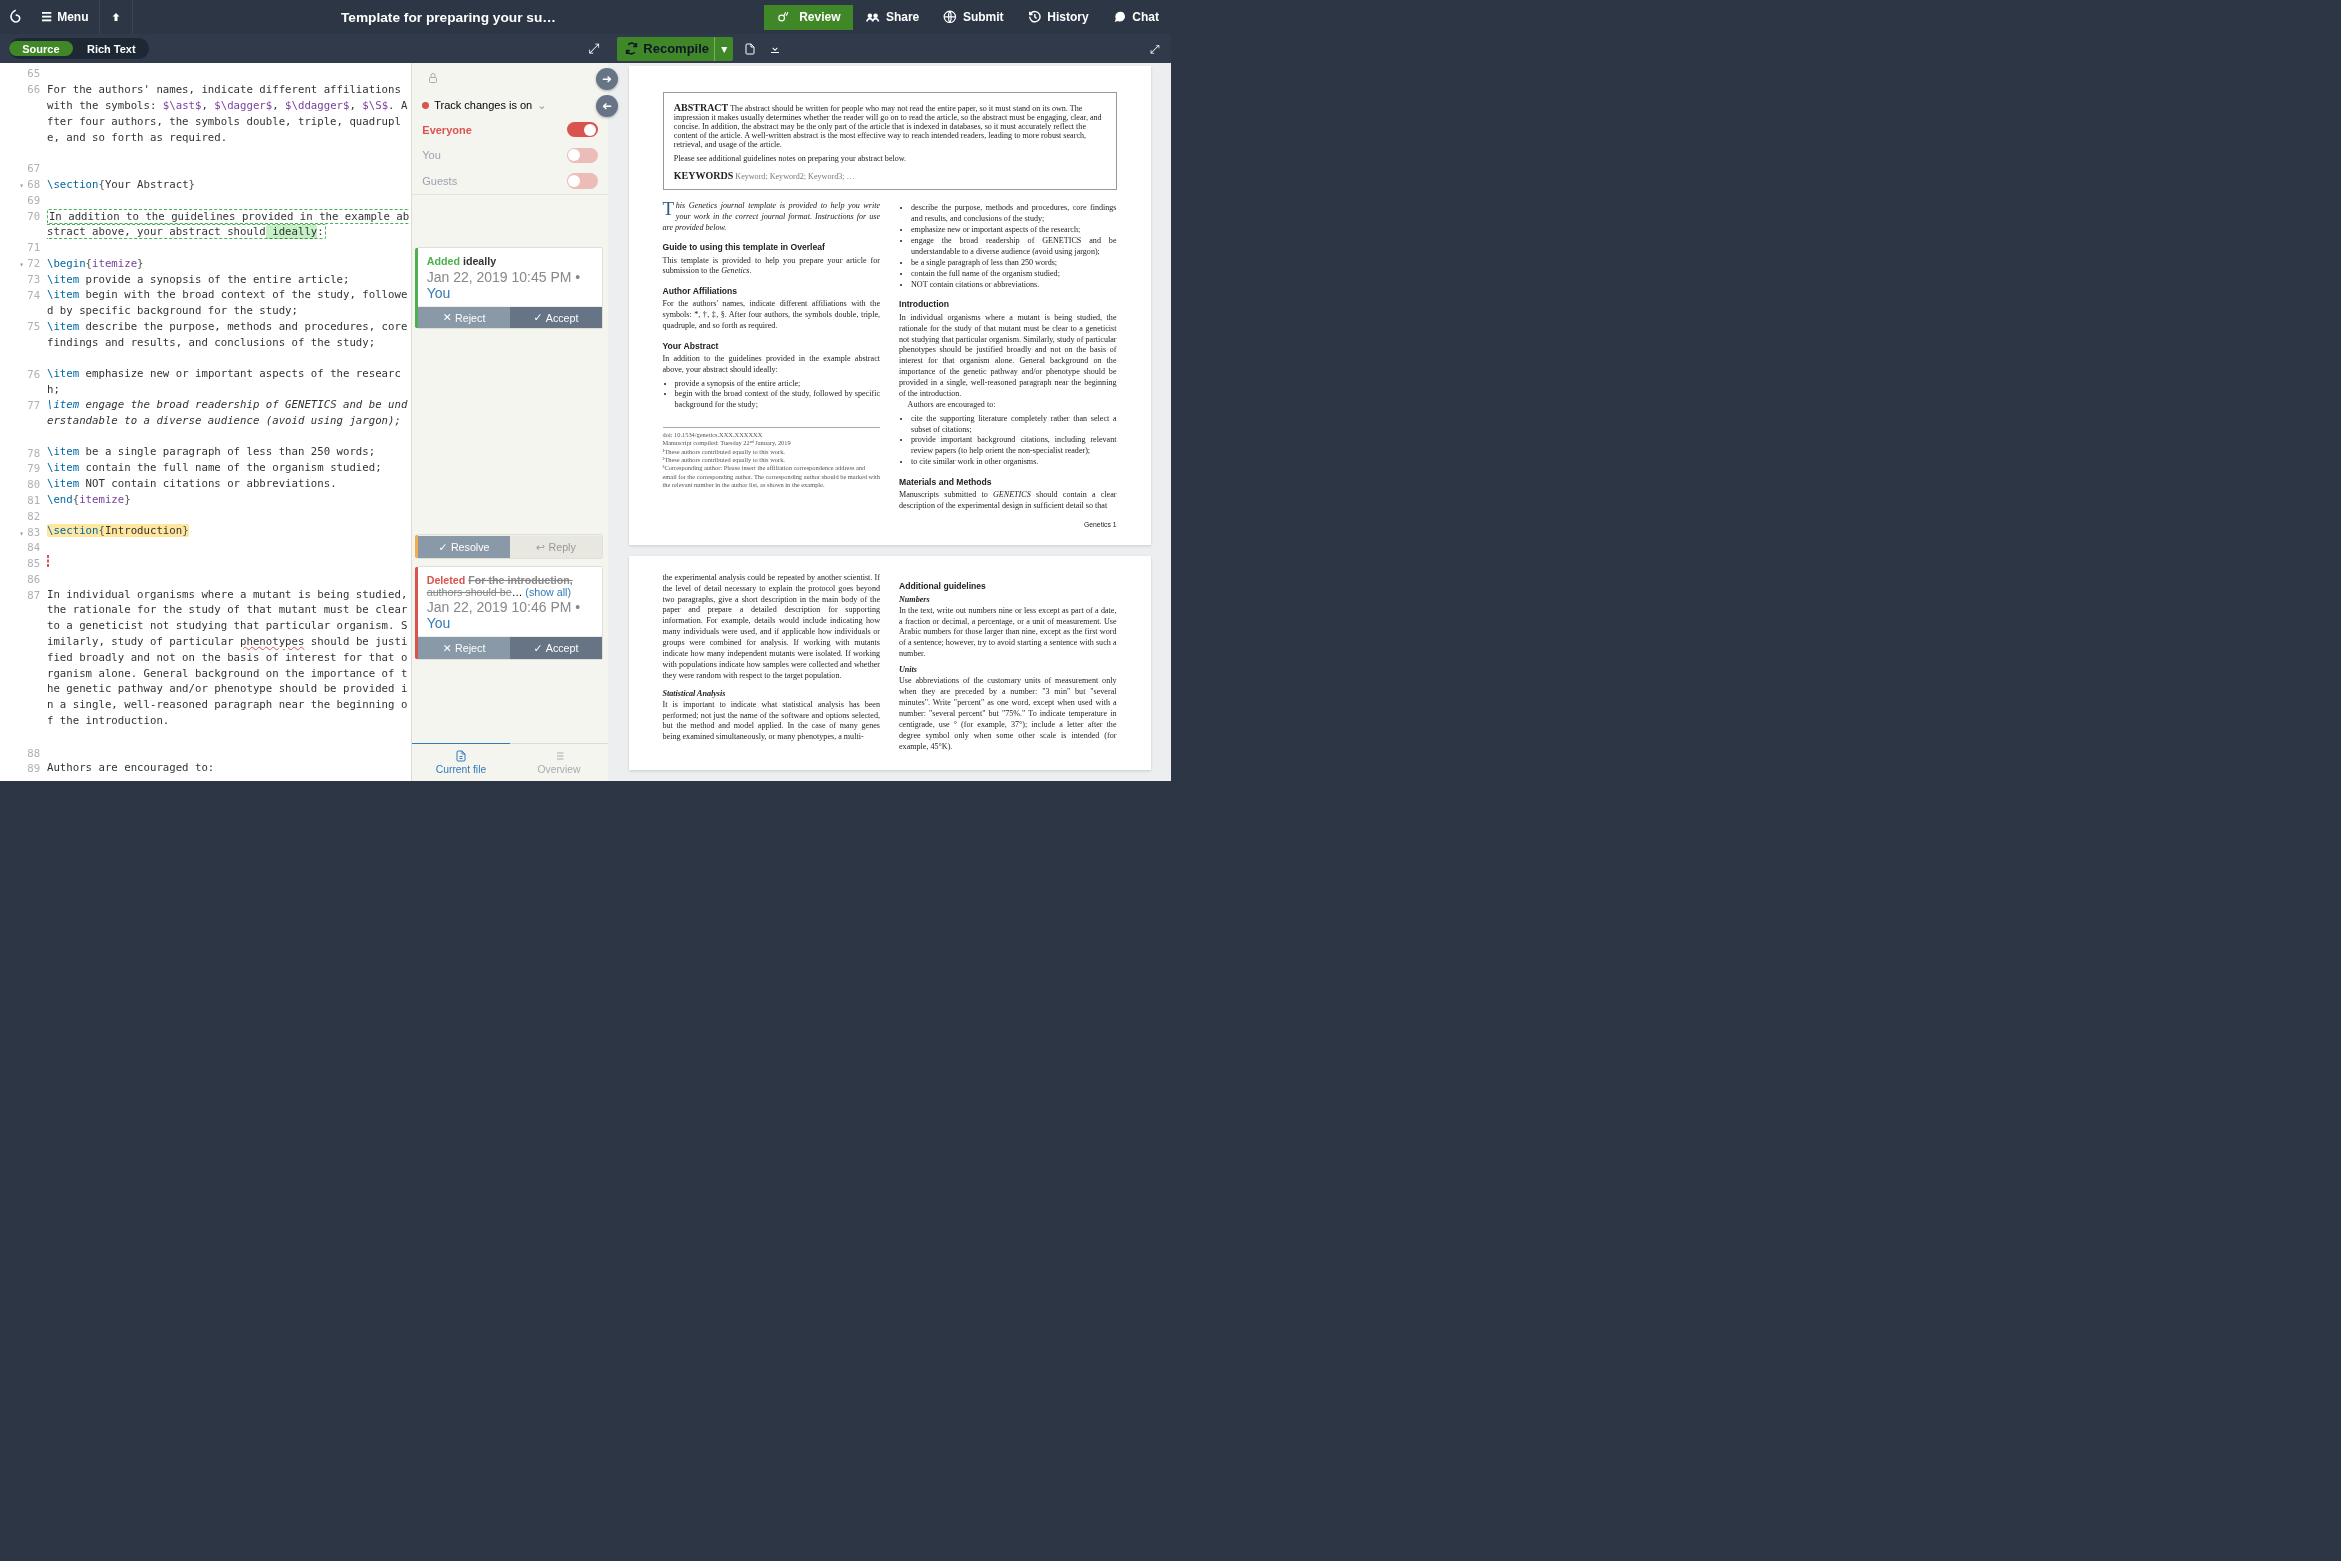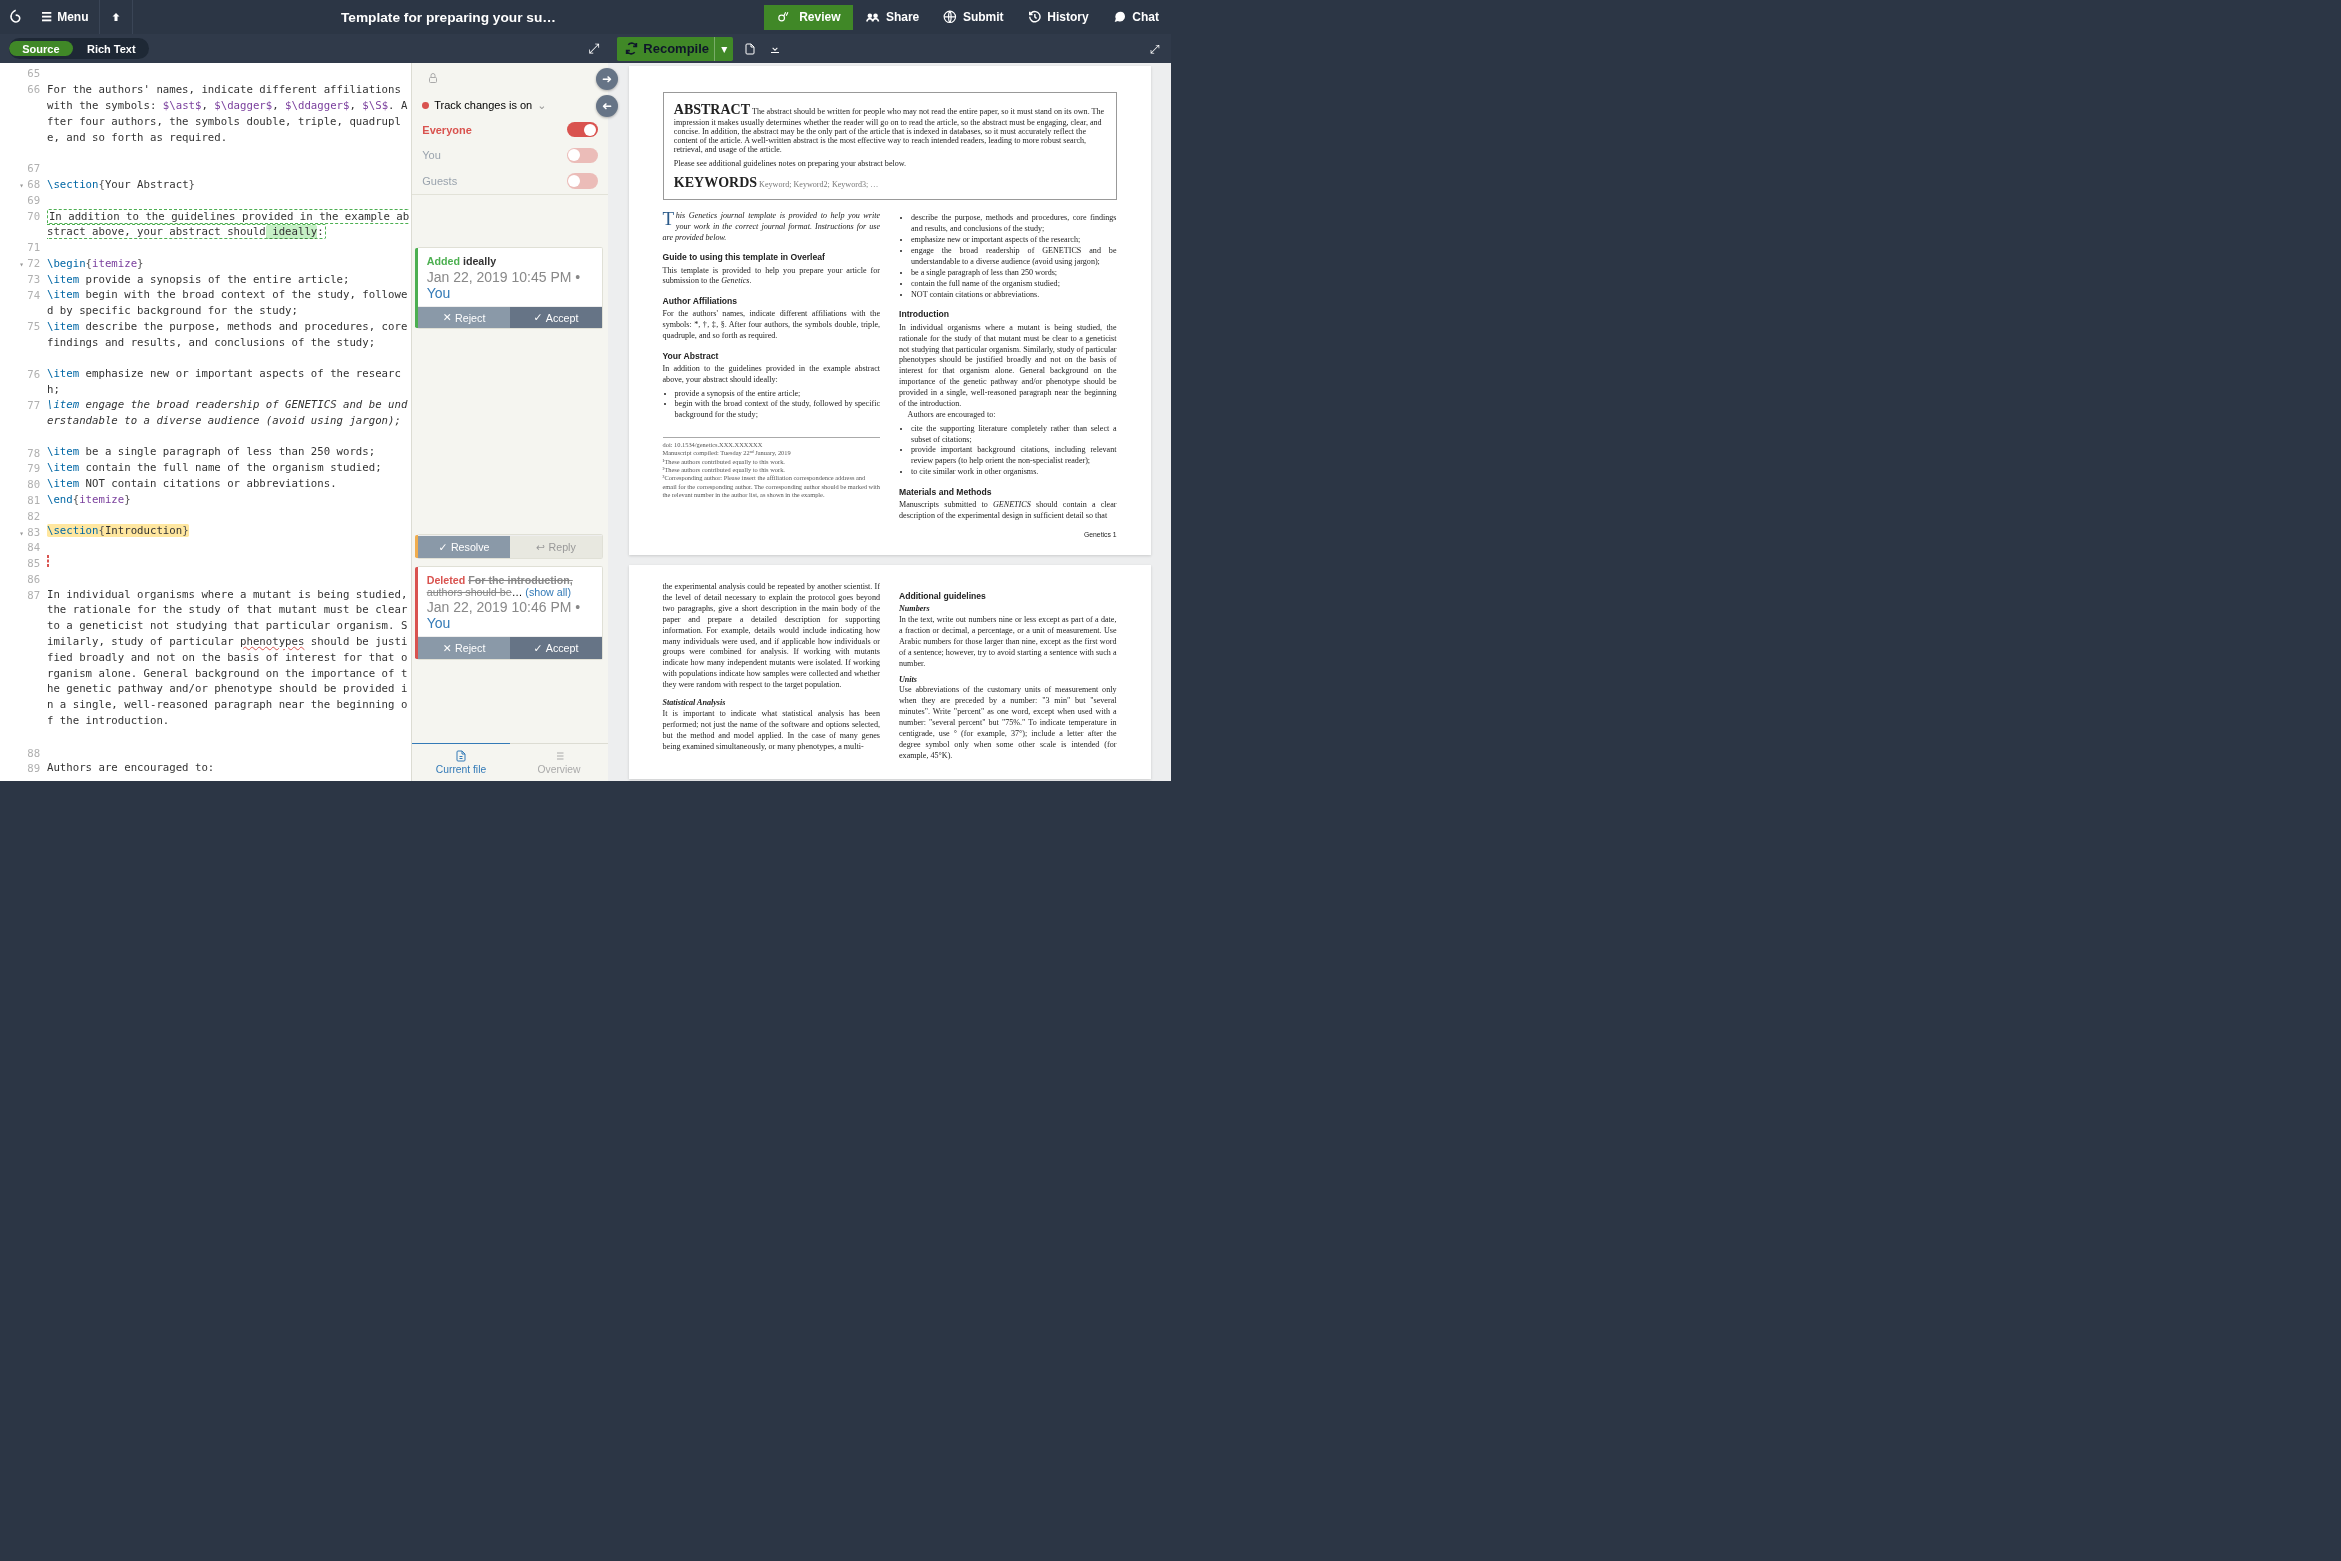--- a/index.html
+++ b/index.html
@@ -71,21 +71,21 @@
 .btn-resolve { background:#8a99a8; color:#fff;}
 .btn-reply { background:#e8e8e0; color:#999;}
 .comment-input { width:100%; margin-top:5.1px; border:0.9px solid #ddd; border-radius:2.6px; padding:4.3px 6px; font-size:10.7px; color:#999;}
 .review-footer { height: 38px; border-top:0.9px solid #dcdcd3; display:flex;}
 .footer-tab { flex:1; display:flex; flex-direction:column; align-items:center; justify-content:center; font-size:10.3px; gap:1.7px; cursor:pointer;}
 .footer-tab.active { color:#337ab7; border-top: 1.7px solid #337ab7; margin-top:-0.9px;}
 .footer-tab.inactive { color:#aaa;}
 .pdf-view { flex:1; overflow:auto; padding: 3.4px 8.6px 8.6px 8.6px; background:#edeeef;}
 .page { background:#fff; margin: 0 auto 10.3px auto; width: 522px; min-height: 479px; box-shadow: 0 0.9px 2.6px rgba(0,0,0,0.15); padding: 26px 34px 17px 34px; font-family: Georgia, 'Times New Roman', serif; font-size: 8.1px; color: #222;}
 .abstract-box { border: 0.4px solid #999; padding: 8.6px 10.3px; margin-bottom: 10.3px;}
-.abstract-box b { font-size:14px;}
+.abstract-box b { font-size:10px;}
 .two-col { column-count:2; column-gap: 19px; }
 .col-section h4 { font-size: 8.6px; font-weight:700; margin: 8.6px 0 3.4px; font-family: Helvetica, Arial, sans-serif;}
 .col-section p { text-align: justify; line-height: 1.35;}
 .col-section ul { padding-left: 12px; margin: 2.6px 0;}
 .col-section li { text-align:justify; line-height:1.35;}
 .dropcap { float:left; font-size:19px; line-height:15.4px; padding-right:1.7px; color:#2a5a8a; font-family: Georgia, serif;}
 .footnotes { font-size: 6.4px; color:#555; border-top: 0.4px solid #aaa; margin-top:15.4px; padding-top:3.4px; line-height:1.3;}
 .pagenum { text-align:right; font-size:6.8px; margin-top:8.6px; font-family:Helvetica, Arial, sans-serif;}
 .divider-bubbles { position:absolute; left:-12px; top:34px; display:flex; flex-direction:column; gap:5.1px;}
 .bubble { width:22px; height:22px; background:#667486; border-radius:50%; color:#fff; display:flex; align-items:center;justify-content:center; font-size:12px; box-shadow:0 0.9px 2.6px rgba(0,0,0,0.3);}

